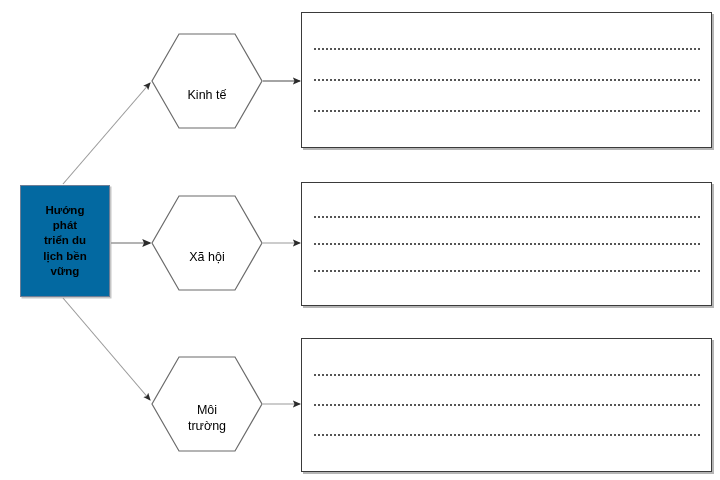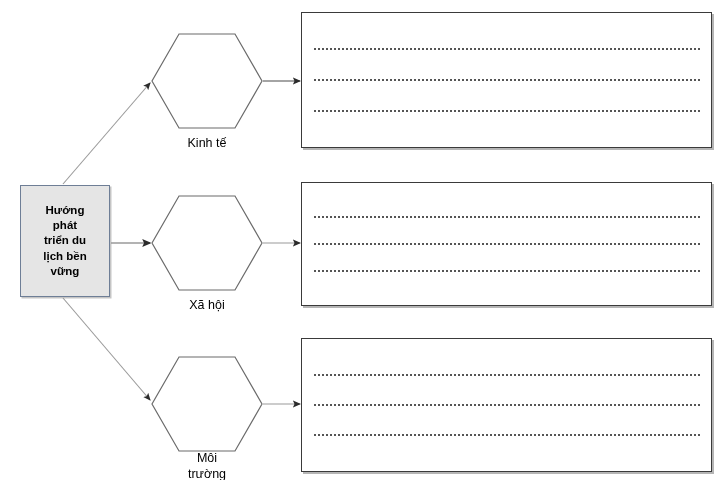--- a/index.html
+++ b/index.html
@@ -31,21 +31,21 @@
     pointer-events: none;
   }
 
   
   .root-box {
     position: absolute;
     left: 20px;
     top: 185px;
     width: 90px;
     height: 112px;
-    background: #e5e5e5;
+    background: #0369a1;
     border: 1px solid #6E7E96;
     box-sizing: border-box;
     display: flex;
     align-items: center;
     justify-content: center;
     box-shadow: 1.5px 1.5px 0 rgba(150,150,150,0.55);
   }
   .root-box-label {
     font-size: 11.5px;
     font-weight: bold;
@@ -73,21 +73,20 @@
     width: 112px;
     height: 124px;
     display: flex;
     align-items: center;
     justify-content: center;
     font-size: 12.5px;
     line-height: 1.3;
     color: #000000;
     text-align: center;
     white-space: pre-line;
-    margin-top: 48px;
   }
   #hex-0 { left: 151px; top: 33px; }
   #hex-1 { left: 151px; top: 195px; }
   #hex-2 { left: 151px; top: 356px; }
 
   
   .answer-box {
     position: absolute;
     left: 301px;
     width: 411px;

